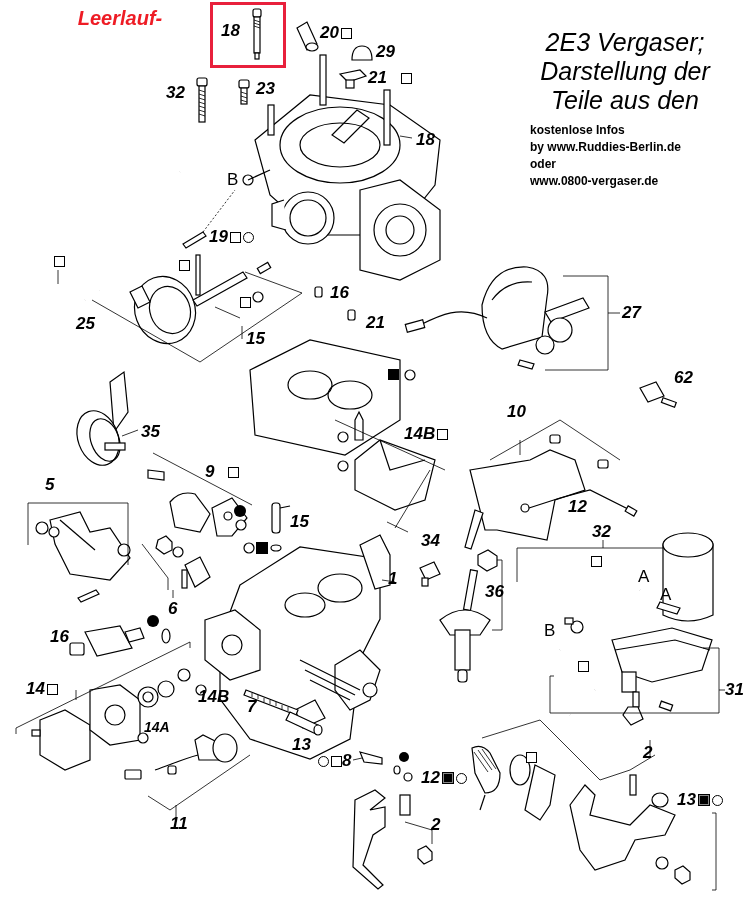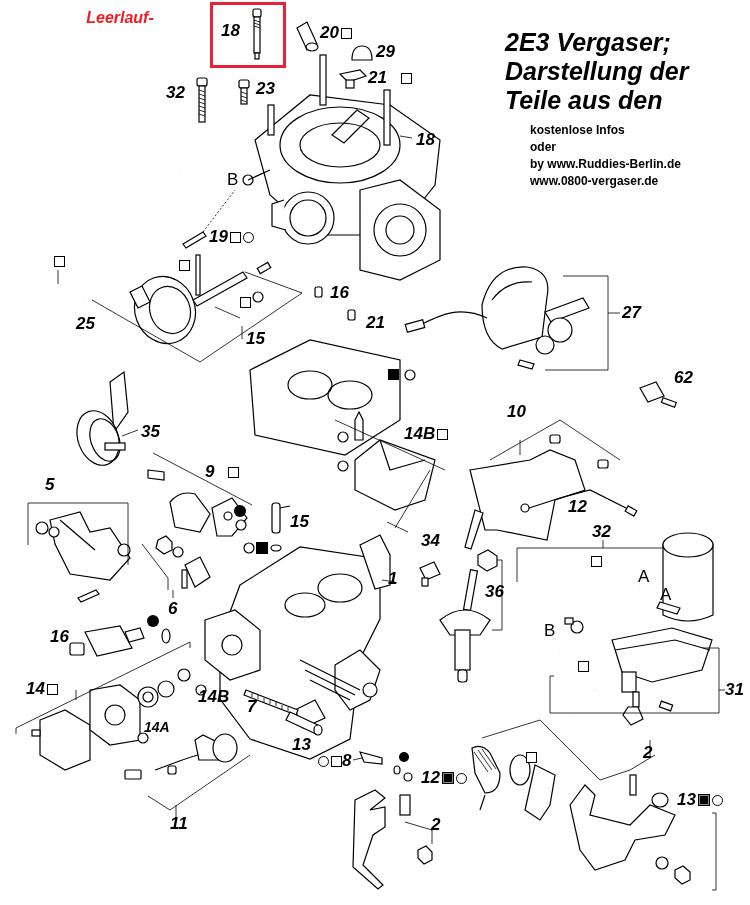--- a/index.html
+++ b/index.html
@@ -1,20 +1,20 @@
 <!DOCTYPE html>
 <html><head>
 <meta charset="utf-8">
 <style>
   html, body { margin: 0; padding: 0; background: #ffffff; }
   body { width: 750px; height: 905px; position: relative; overflow: hidden; font-family: "Liberation Sans", "DejaVu Sans", sans-serif; color: #000; }
   #diagram { position: absolute; left: 0; top: 0; width: 750px; height: 905px; }
-  .red-title { position: absolute; left: 40px; top: 4px; width: 160px; text-align: center; color: #ee1c25; font-weight: bold; font-style: italic; font-size: 16px; line-height: 28px; }
+  .red-title { position: absolute; left: 40px; top: 4px; width: 160px; text-align: center; color: #ee1c25; font-weight: bold; font-style: italic; font-size: 20px; line-height: 28px; }
   .highlight-box { position: absolute; left: 210px; top: 2px; width: 76px; height: 66px; border: 3px solid #e8203c; box-sizing: border-box; }
-  .main-title { position: absolute; left: 505px; top: 28px; width: 240px; font-weight: bold; font-style: italic; font-size: 25px; line-height: 29px; }
+  .main-title { position: absolute; left: 505px; top: 28px; width: 240px; text-align: center; font-weight: normal; font-style: italic; font-size: 25px; line-height: 29px; }
   .info { position: absolute; left: 530px; top: 122px; width: 200px; text-align: left; font-weight: bold; font-size: 12px; line-height: 17px; }
   .info div { white-space: nowrap; }
   .lbl { position: absolute; font-weight: bold; font-size: 17px; line-height: 18px; white-space: nowrap; font-style: italic; }
   .sym-sq { display: inline-block; width: 11px; height: 11px; border: 1.3px solid #000; box-sizing: border-box; vertical-align: -1px; margin-left: 2px; background: #fff; }
   .sym-ci { display: inline-block; width: 11px; height: 11px; border: 1.3px solid #000; border-radius: 50%; box-sizing: border-box; vertical-align: -1px; margin-left: 2px; background: #fff; }
   .sym-fsq { display: inline-block; width: 12px; height: 12px; background: #000; border: 1.3px solid #000; box-sizing: border-box; vertical-align: -1px; margin-left: 2px; position: relative; }
   .sym-fsq::after { content: ""; position: absolute; left: 0; top: 0; right: 0; bottom: 0; border: 1px solid #888; }
   .letter { position: absolute; font-size: 17px; line-height: 18px; font-weight: normal; }
   svg .st { fill: none; stroke: #000; stroke-width: 1.2; }
   svg .sf { fill: #fff; stroke: #000; stroke-width: 1.2; }
@@ -346,22 +346,22 @@
 </div>
 <div class="highlight-box"></div>
 
 <div class="main-title">
   <div>2E3 Vergaser;</div>
   <div>Darstellung der</div>
   <div>Teile aus den</div>
 </div>
 <div class="info">
   <div>kostenlose Infos</div>
+  <div>by www.Ruddies-Berlin.de</div>
   <div>oder</div>
-  <div>by www.Ruddies-Berlin.de</div>
   <div>www.0800-vergaser.de</div>
 </div>
 
 <div class="lbl" style="left:221px;top:22px"><span>18</span></div>
 <div class="lbl" style="left:166px;top:84px"><span>32</span></div>
 <div class="lbl" style="left:256px;top:80px"><span>23</span></div>
 <div class="lbl" style="left:320px;top:24px"><span>20</span><span class="sym-sq"></span></div>
 <div class="lbl" style="left:376px;top:43px"><span>29</span></div>
 <div class="lbl" style="left:368px;top:69px"><span>21</span><span class="sym-sq" style="margin-left:14px"></span></div>
 <div class="lbl" style="left:416px;top:131px"><span>18</span></div>

